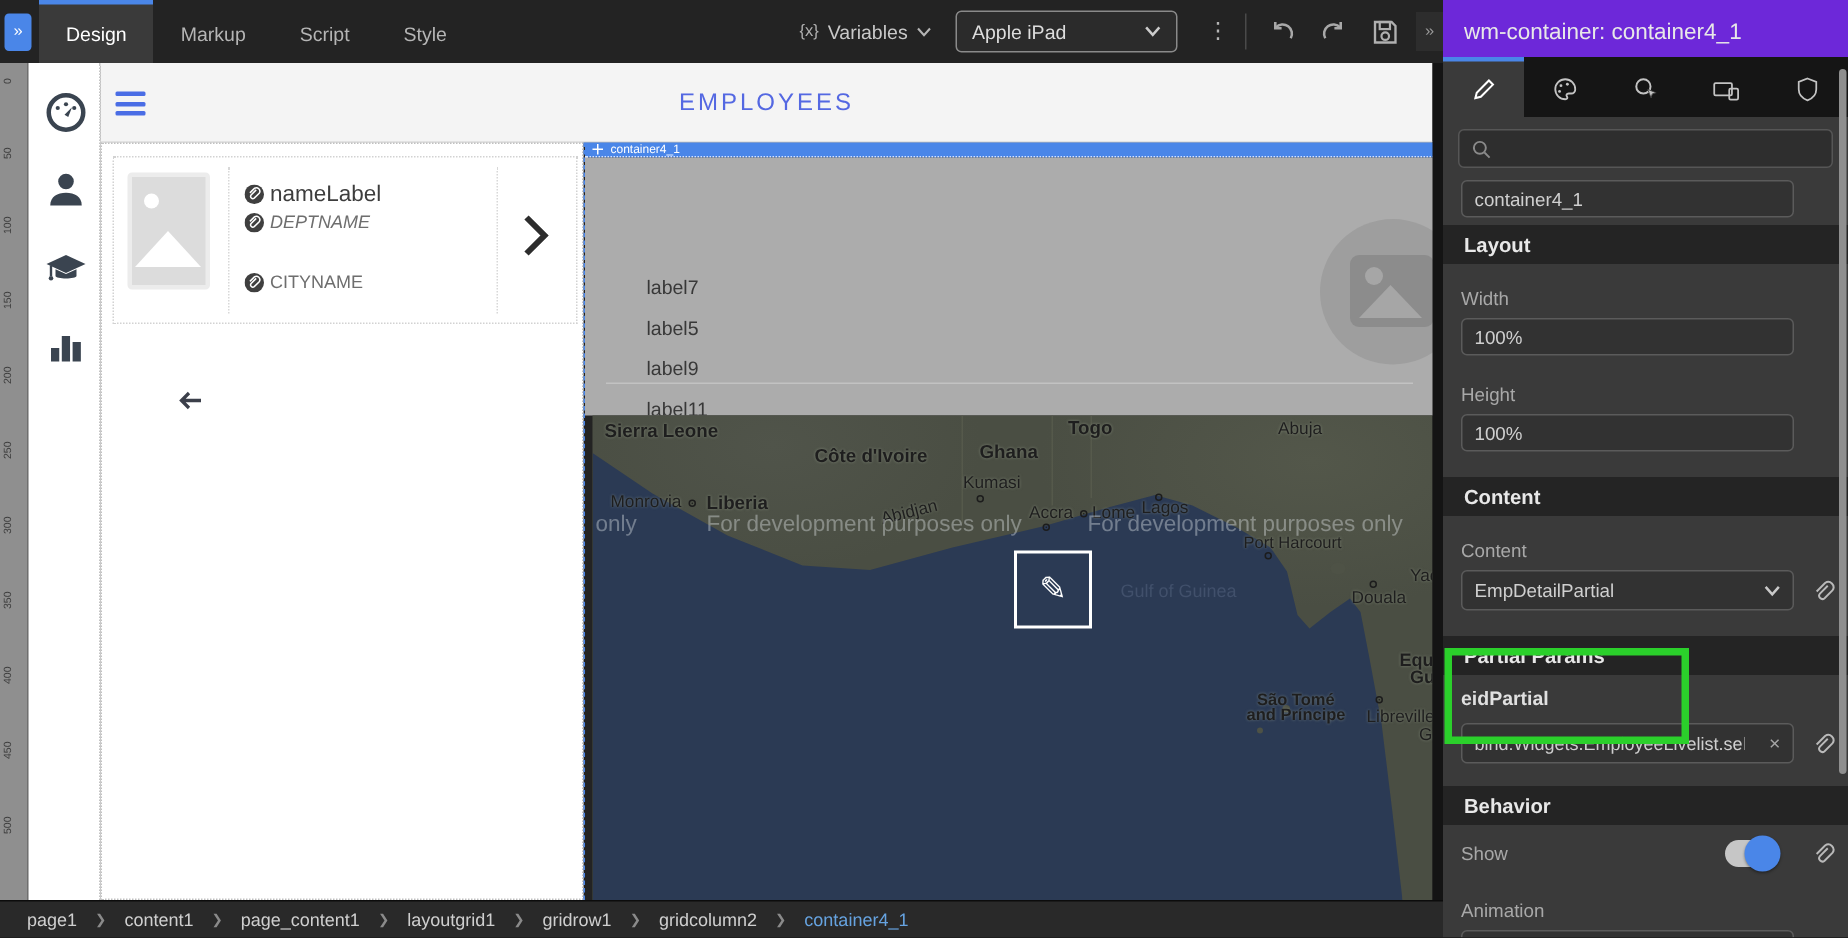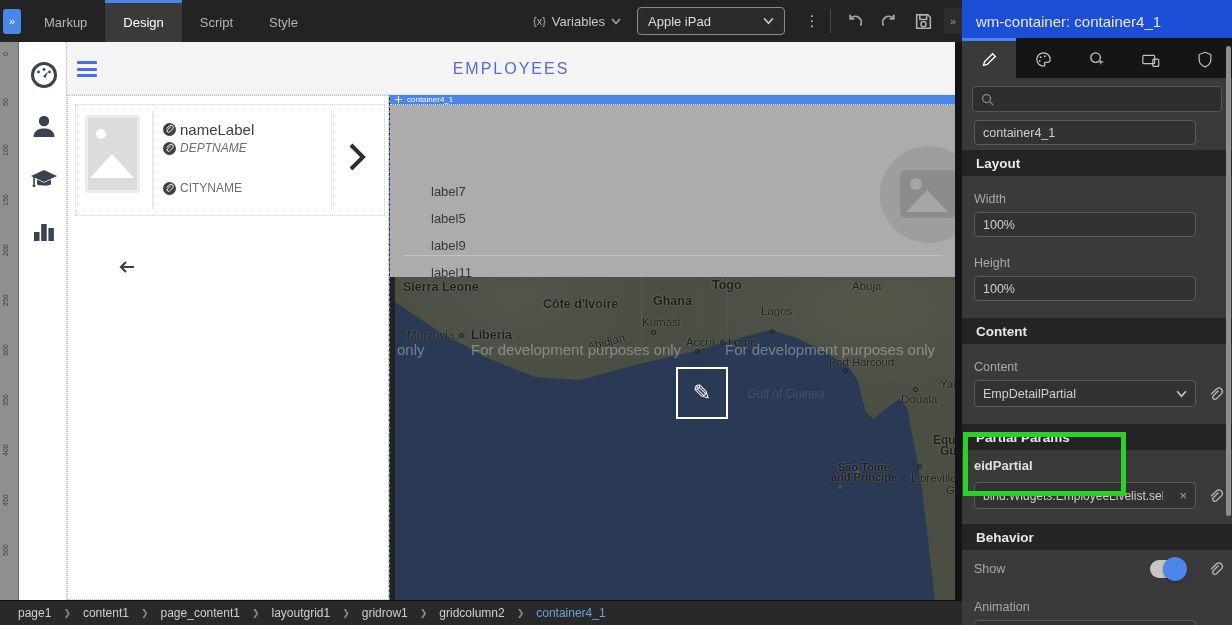--- a/index.html
+++ b/index.html
@@ -83,21 +83,21 @@
   #dark-strip{left:955px;top:42px;width:7px;height:558px;background:#141414;}
 
   
   #breadcrumb{left:0;top:600px;width:962px;height:25px;background:#292929;border-top:1px solid #0c0c0c;
     display:flex;align-items:center;gap:12px;padding-left:18px;font-size:12px;color:#cfcfcf;}
   #breadcrumb .sep{color:#8a8a8a;font-size:9px;}
   #breadcrumb .bc-last{color:#66a3e0;}
 
   
   #inspector{left:962px;top:0;width:270px;height:625px;background:#3a3a3a;}
-  .insp-title{left:0;top:0;width:270px;height:43px;background:#1d4ed8;color:#e8e8e8;font-size:15px;
+  .insp-title{left:0;top:0;width:270px;height:43px;background:#6d28d9;color:#e8e8e8;font-size:15px;
     display:flex;align-items:center;padding-left:14px;}
   .insp-tabs{left:0;top:38px;width:270px;height:40px;background:#151515;display:flex;}
   .insp-tab{width:54px;height:40px;display:flex;align-items:center;justify-content:center;border-top:3px solid transparent;}
   .insp-tab.active{background:#3a3a3a;border-top:3px solid #4a86e8;}
   .insp-body{left:0;top:78px;width:270px;height:547px;overflow:hidden;}
   .search-box{left:10px;top:8px;width:250px;height:26px;background:#2e2e2e;border:1px solid #565656;border-radius:4px;
     display:flex;align-items:center;gap:6px;padding:0 8px;}
   .search-box input{flex:1;background:transparent;border:0;outline:0;color:#cfcfcf;font-size:12.5px;font-family:inherit;}
   .search-box input::placeholder{color:#8a8a8a;}
   .fld{position:absolute;background:#323232;border:1px solid #5b5b5b;border-radius:4px;color:#cfcfcf;font-size:12.5px;
@@ -118,22 +118,22 @@
   .paramtext{white-space:nowrap;overflow:hidden;max-width:180px;display:inline-block;}
 </style>
 </head>
 <body>
 
 <div id="root">
 
   <div id="toolbar" class="abs">
     <div class="abs collapse-btn">»</div>
     <div class="abs tabs">
+      <div class="tab active">Design</div>
       <div class="tab">Markup</div>
-      <div class="tab active">Design</div>
       <div class="tab">Script</div>
       <div class="tab">Style</div>
     </div>
     <div class="abs vars">
       <span class="vx">{x}</span>
       <span>Variables</span>
       <svg width="10" height="7" viewBox="0 0 10 7">
           <polyline points="1,1 5,5.5 9,1" fill="none" stroke="#b5b5b5" stroke-width="1.4"></polyline>
         </svg>
     </div>
@@ -298,21 +298,21 @@
     <span class="map-label country" style="left:148px;top:20px;">Côte d'Ivoire</span>
     <span class="map-label country" style="left:258px;top:17px;">Ghana</span>
     <span class="map-label city" style="left:247px;top:39px;">Kumasi</span>
     <div class="mk" style="left:256px;top:53px;"></div>
     <span class="map-label city" style="left:12px;top:52px;">Monrovia</span>
     <div class="mk dot" style="left:64px;top:56px;"></div>
     <span class="map-label country" style="left:76px;top:51px;">Liberia</span>
     <span class="map-label city" style="left:192px;top:59px;transform:rotate(-14deg);">Abidjan</span>
     <span class="map-label country" style="left:317px;top:1px;">Togo</span>
     <span class="map-label city" style="left:457px;top:3px;">Abuja</span>
-    <span class="map-label city" style="left:366px;top:28px;">Lagos</span>
+    <span class="map-label city" style="left:366px;top:56px;">Lagos</span>
     <div class="mk" style="left:375px;top:52px;"></div>
     <span class="map-label city" style="left:291px;top:59px;">Accra</span>
     <div class="mk dot" style="left:300px;top:72px;"></div>
     <div class="mk dot" style="left:325px;top:63px;"></div>
     <span class="map-label city" style="left:333px;top:59px;">Lome</span>
     <span class="map-label city" style="left:434px;top:79px;font-size:11px;">Port Harcourt</span>
     <div class="mk" style="left:448px;top:91px;"></div>
     <span class="map-label water" style="left:352px;top:110px;">Gulf of Guinea</span>
     <div class="mk" style="left:518px;top:110px;"></div>
     <span class="map-label city" style="left:506px;top:116px;">Douala</span>

